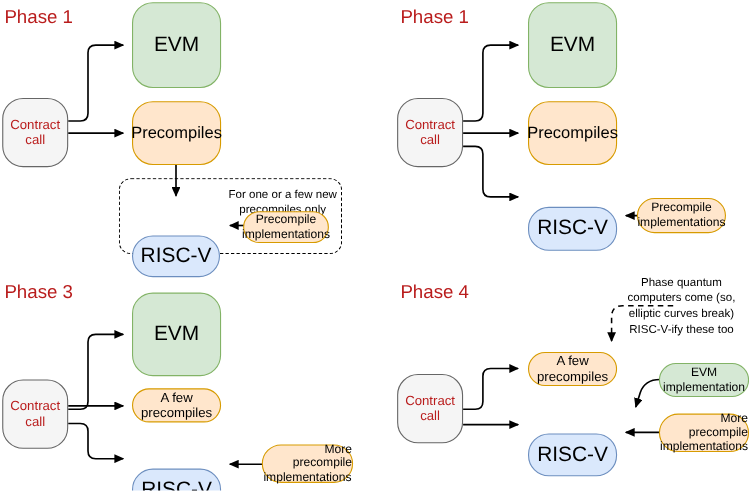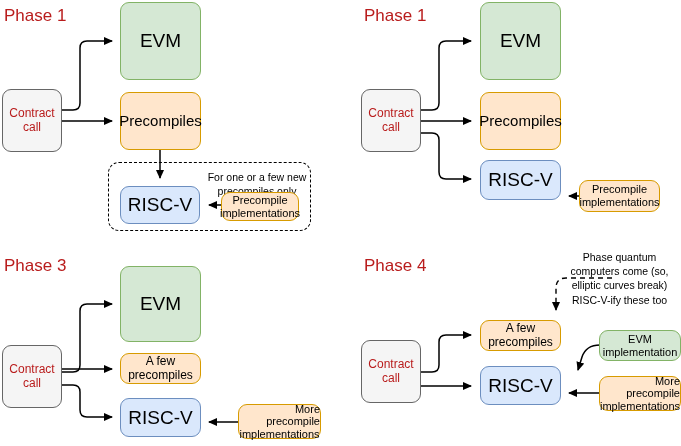--- a/index.html
+++ b/index.html
@@ -1,25 +1,25 @@
 <!DOCTYPE html>
 <html><head>
 <meta charset="utf-8">
 <style>
   html,body{margin:0;padding:0;background:#ffffff;}
   body{width:681px;height:446px;position:relative;overflow:hidden;
        font-family:"Liberation Sans", sans-serif;color:#000;}
   .canvas{position:absolute;left:0;top:0;width:681px;height:446px;}
   svg.wires{position:absolute;left:0;top:0;width:681px;height:446px;pointer-events:none;}
   .node{position:absolute;box-sizing:border-box;display:flex;align-items:center;
-        justify-content:center;text-align:center;border-radius:9px;border-width:1.4px;
+        justify-content:center;text-align:center;border-radius:19px;border-width:1.4px;
         border-style:solid;line-height:1.15;}
   .green{background:#d5e8d4;border-color:#82b366;}
   .orange{background:#ffe6cc;border-color:#d79b00;text-align:right;}
-  .blue{background:#dae8fc;border-color:#6c8ebf;}
+  .blue{background:#dae8fc;border-color:#6c8ebf;margin-top:28px;}
   .grey{background:#f5f5f5;border-color:#666666;color:#b91c1c;}
   .big{font-size:19px;}
   .mid{font-size:12px;}
   .small{font-size:11px;}
   .phase-title{position:absolute;font-size:17px;color:#b91c1c;}
   .note{position:absolute;font-size:10.5px;line-height:1.35;color:#000;}
   .dashgroup{position:absolute;box-sizing:border-box;border:1.5px dashed #000;
              border-radius:11px;background:transparent;}
 </style>
 </head>

